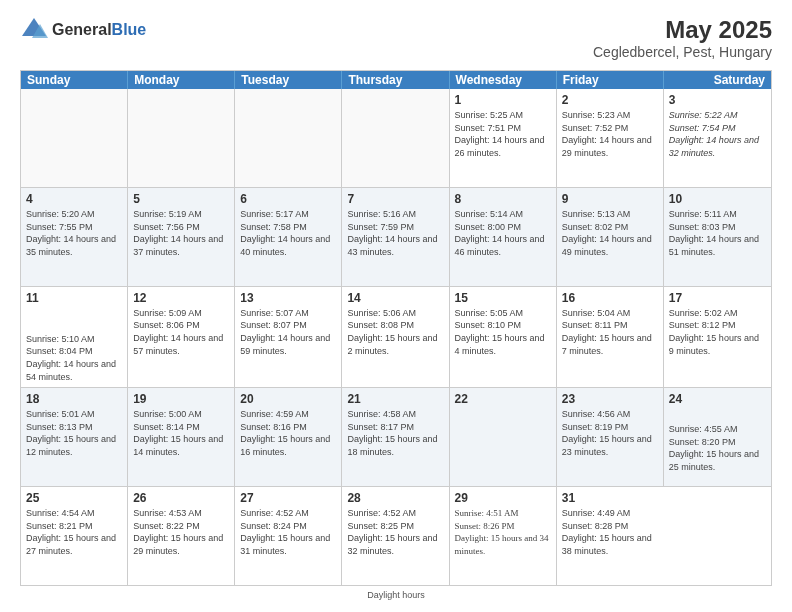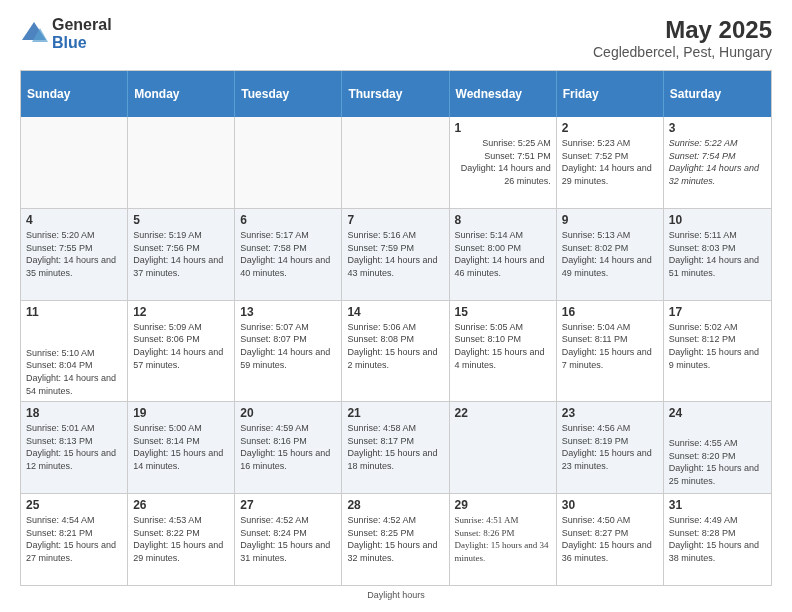--- a/index.html
+++ b/index.html
@@ -23,21 +23,21 @@
       align-items: flex-start;
       margin-bottom: 10px;
     }
     .logo {
       display: flex;
       align-items: center;
       gap: 4px;
     }
     .logo-text {
       display: flex;
-      flex-direction: column;
+      flex-direction: row;
       line-height: 1.1;
     }
     .logo-general {
       font-size: 16px;
       font-weight: bold;
       color: #333;
     }
     .logo-blue {
       font-size: 16px;
       font-weight: bold;
@@ -67,25 +67,25 @@
     }
     .cal-header-row {
       display: grid;
       grid-template-columns: repeat(7, 1fr);
       background: #3a7fc1;
     }
     .cal-header-cell {
       color: #fff;
       font-size: 12px;
       font-weight: bold;
-      padding: 16px 6px;
+      padding: 2px 6px;
       text-align: left;
       border-right: 1px solid #5a9fd4;
     }
-    .cal-header-cell:last-child { border-right: none; }
+    .cal-header-cell:last-child { border-right: none; text-align: right; }
     .cal-body {
       display: flex;
       flex-direction: column;
       flex: 1;
     }
     .cal-row {
       display: grid;
       grid-template-columns: repeat(7, 1fr);
       flex: 1;
       border-bottom: 1px solid #ccc;
@@ -153,21 +153,21 @@
         <div class="cal-header-cell">Saturday</div>
       </div>
     <div class="cal-body" id="cal-body">
         <div class="cal-row">
           <div class="cal-cell empty"></div>
           <div class="cal-cell empty"></div>
           <div class="cal-cell empty"></div>
           <div class="cal-cell empty"></div>
           <div class="cal-cell">
             <div class="day-num">1</div>
-            <div class="day-info" style="white-space: pre-line; text-align: right;">Sunrise: 5:25 AM
+            <div class="day-info" style="white-space: pre-line;">Sunrise: 5:25 AM
 Sunset: 7:51 PM
 Daylight: 14 hours and 26 minutes.</div>
           </div>
           <div class="cal-cell">
             <div class="day-num">2</div>
             <div class="day-info" style="white-space: pre-line;">Sunrise: 5:23 AM
 Sunset: 7:52 PM
 Daylight: 14 hours and 29 minutes.</div>
           </div>
           <div class="cal-cell">
@@ -329,26 +329,20 @@
             <div class="day-num">28</div>
             <div class="day-info" style="white-space: pre-line;">Sunrise: 4:52 AM
 Sunset: 8:25 PM
 Daylight: 15 hours and 32 minutes.</div>
           </div>
           <div class="cal-cell">
             <div class="day-num">29</div>
             <div class="day-info" style="white-space: pre-line; font-family: Liberation Serif, serif;">Sunrise: 4:51 AM
 Sunset: 8:26 PM
 Daylight: 15 hours and 34 minutes.</div>
-          </div>
-          <div class="cal-cell">
-            <div class="day-num">30</div>
-            <div class="day-info" style="white-space: pre-line;">Sunrise: 4:50 AM
-Sunset: 8:27 PM
-Daylight: 15 hours and 36 minutes.</div>
           </div>
           <div class="cal-cell">
             <div class="day-num">31</div>
             <div class="day-info" style="white-space: pre-line;">Sunrise: 4:49 AM
 Sunset: 8:28 PM
 Daylight: 15 hours and 38 minutes.</div>
           </div>
         </div>
       </div>
   </div>

